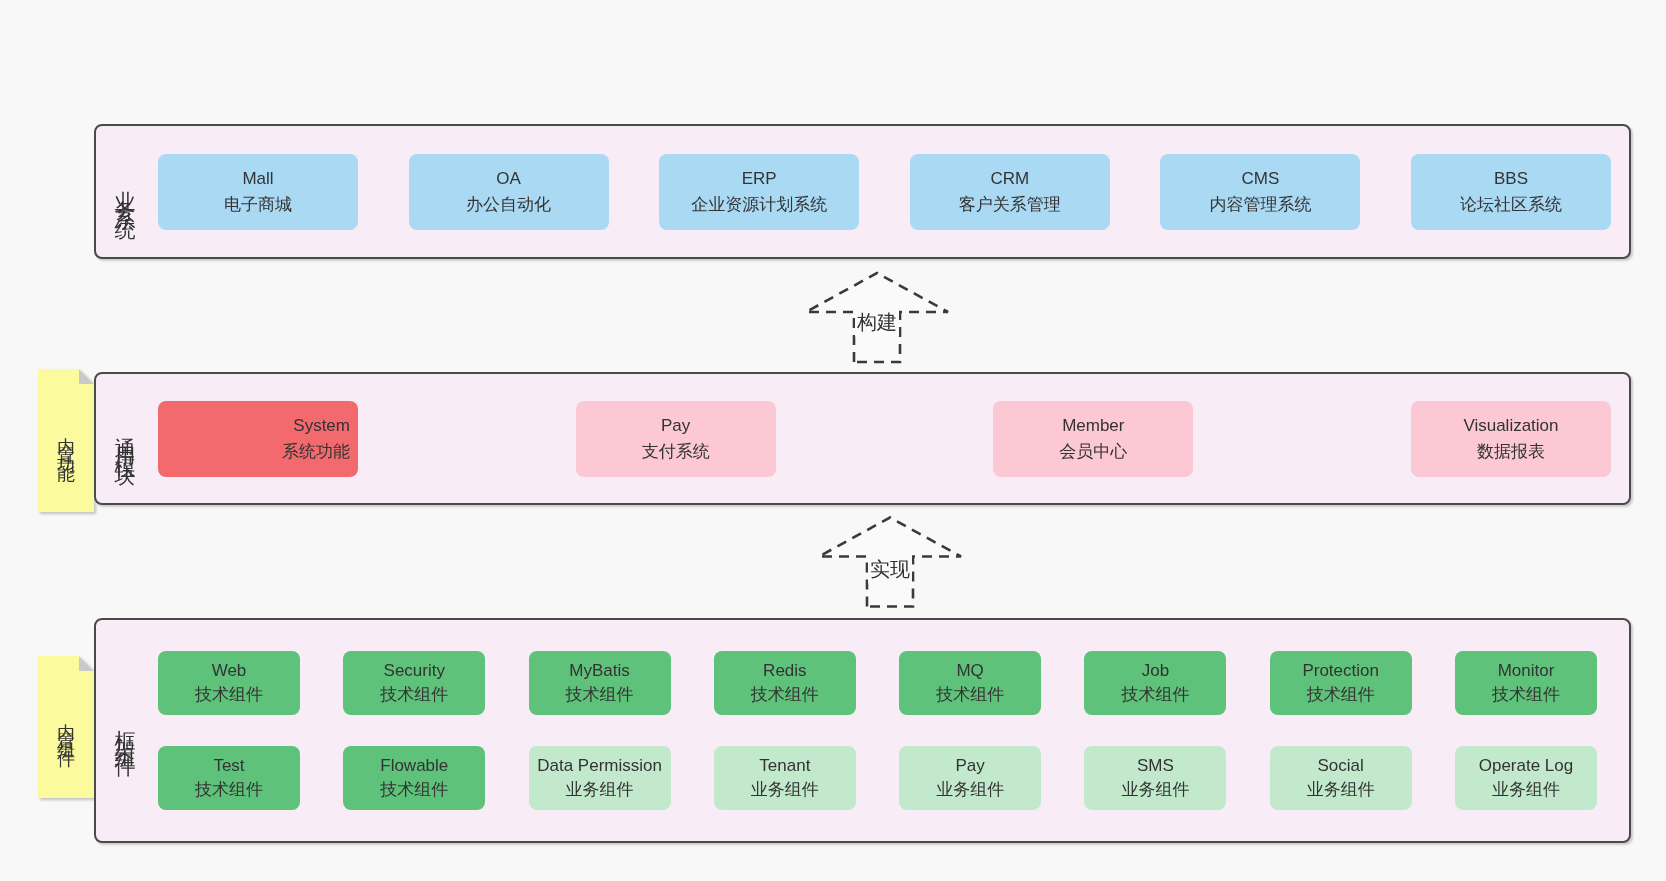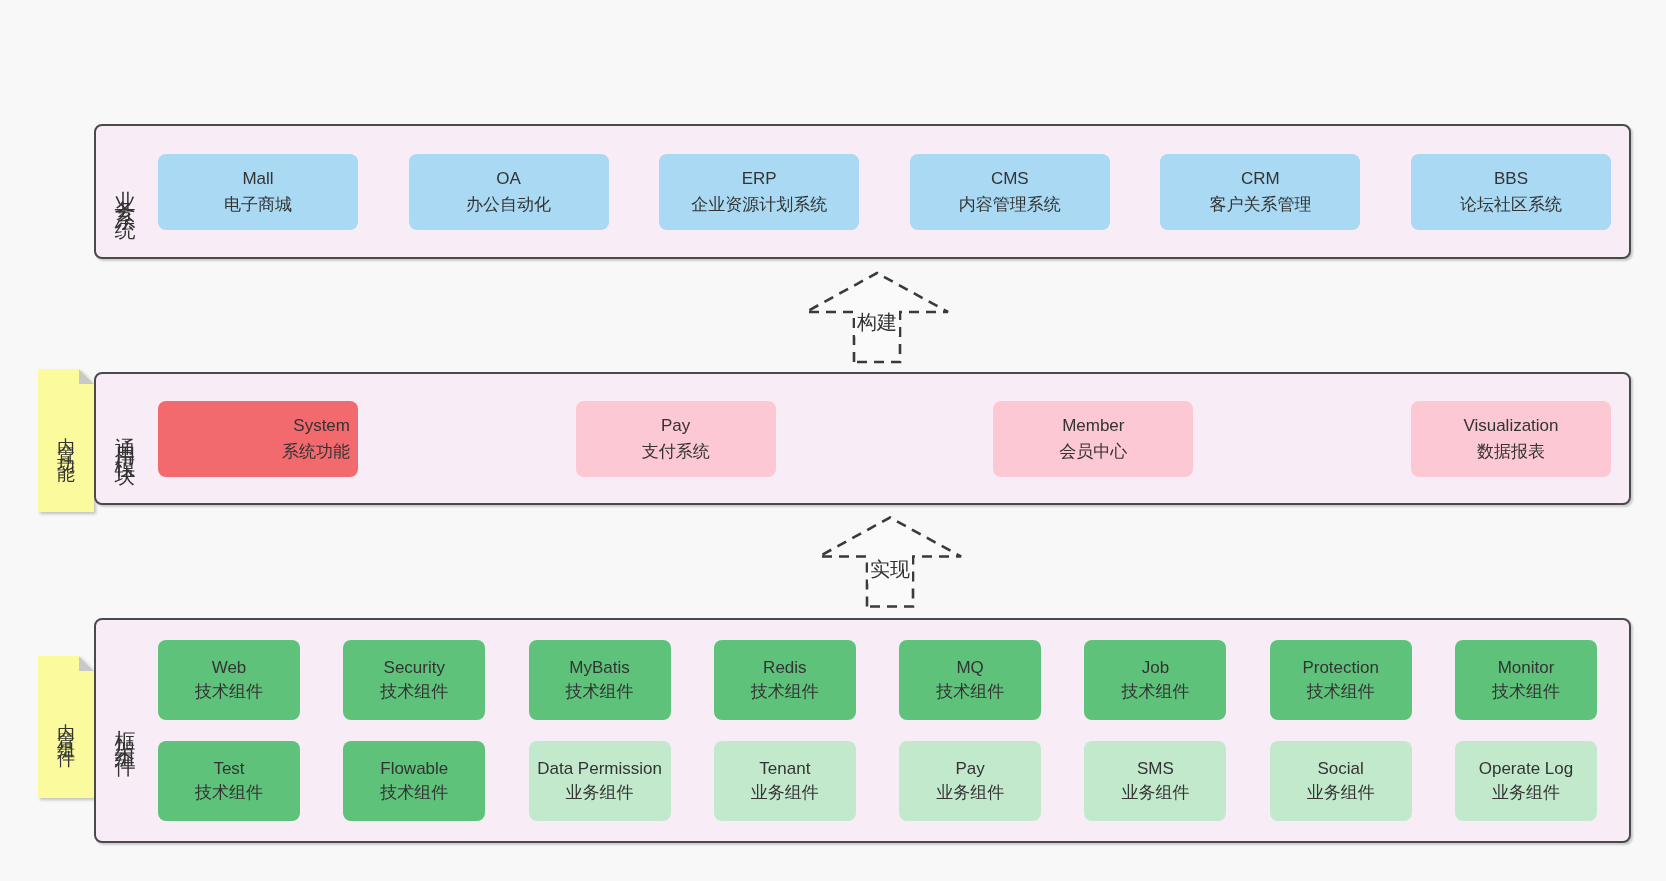--- a/index.html
+++ b/index.html
@@ -68,21 +68,21 @@
     justify-content: center;
     text-align: center;
     border-radius: 8px;
     font-size: 17px;
     line-height: 1.5;
     color: var(--text, #333);
     box-sizing: border-box;
     padding: 20px 8px;
   }
   .layer-top .box, .layer-mid .box { flex: 0 0 200px; width: 200px; height: 76px; }
-  .layer-bottom .box { flex: 0 0 142px; width: 142px; height: 80px; line-height: 1.42; }
+  .layer-bottom .box { flex: 0 0 142px; width: 142px; height: 64px; line-height: 1.42; }
 
   .box.blue        { background: var(--blue, #a9d9f3); }
   .box.red         { background: var(--red, #f2696e); align-items: flex-end; }
   .box.pink        { background: var(--pink, #fbc8d3); }
   .box.green       { background: var(--green-dark, #5fc27a); }
   .box.green-light { background: var(--green-light, #c2e9cc); }
 
   
   .sticky {
     position: absolute;
@@ -165,26 +165,26 @@
           </div>
           <div class="box blue">
             <div>OA</div>
             <div>办公自动化</div>
           </div>
           <div class="box blue">
             <div>ERP</div>
             <div>企业资源计划系统</div>
           </div>
           <div class="box blue">
+            <div>CRM</div>
+            <div>客户关系管理</div>
+          </div>
+          <div class="box blue">
             <div>CMS</div>
             <div>内容管理系统</div>
-          </div>
-          <div class="box blue">
-            <div>CRM</div>
-            <div>客户关系管理</div>
           </div>
           <div class="box blue">
             <div>BBS</div>
             <div>论坛社区系统</div>
           </div>
         </div>
       </div>
   </section>
 
   <section class="layer layer-mid">

